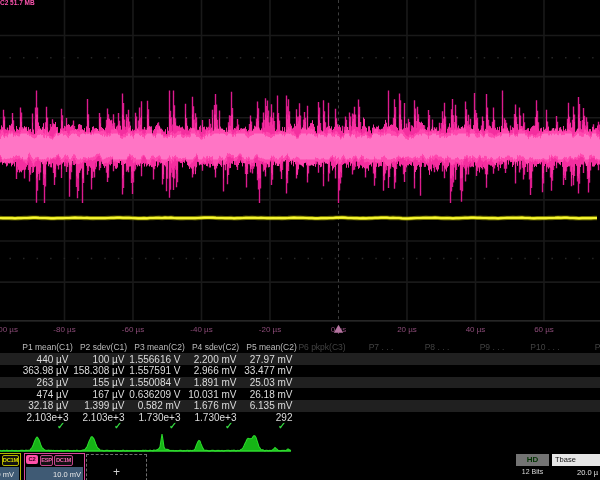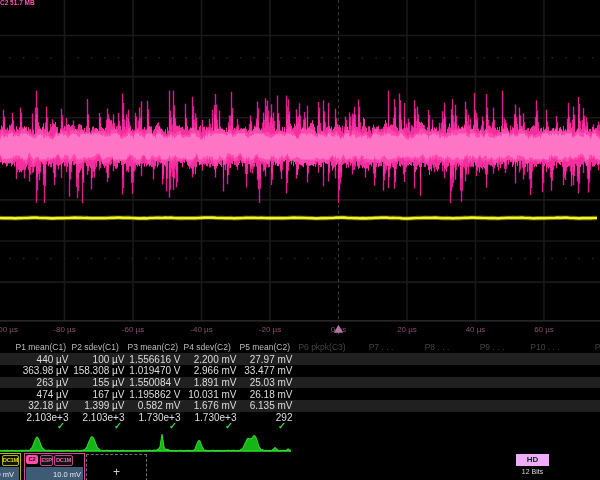--- a/index.html
+++ b/index.html
@@ -1,16 +1,16 @@
 <!DOCTYPE html>
 <html><head><meta charset="utf-8"><style>
 html,body{margin:0;padding:0;background:#000;}
 #scene{position:relative;width:600px;height:480px;background:#000;overflow:hidden;
   font-family:"Liberation Sans",sans-serif;}
-.th{position:absolute;font-size:8.5px;color:#bcbcbc;}
+.th{position:absolute;text-align:center;font-size:8.5px;color:#bcbcbc;}
 .thd{position:absolute;text-align:center;font-size:8.5px;color:#434343;}
 .tv{position:absolute;text-align:right;font-size:10px;color:#dcdcdc;}
 .chk{position:absolute;font-size:9.5px;font-weight:bold;color:#35dc42;}
 .badge{display:inline-block;font-size:5.8px;font-weight:bold;border-radius:2px;
   padding:0;line-height:9px;vertical-align:top;letter-spacing:-0.3px;text-align:center;
   box-sizing:border-box;}
 </style></head>
 <body>
 <div id="scene">
 <svg width="600" height="480" style="position:absolute;left:0;top:0">
@@ -85,31 +85,31 @@
 <div class="thd" style="left:460.0px;top:342.1px;width:64px">P9 . . .</div>
 <div class="thd" style="left:513.0px;top:342.1px;width:64px">P10 . . .</div>
 <div class="thd" style="left:568.0px;top:342.1px;width:64px">P1</div>
 <div class="tv" style="left:-1.5px;top:353.6px;width:70px">440 µV</div>
 <div class="tv" style="left:54.5px;top:353.6px;width:70px">100 µV</div>
 <div class="tv" style="left:110.5px;top:353.6px;width:70px">1.556616 V</div>
 <div class="tv" style="left:166.5px;top:353.6px;width:70px">2.200 mV</div>
 <div class="tv" style="left:222.5px;top:353.6px;width:70px">27.97 mV</div>
 <div class="tv" style="left:-1.5px;top:365.3px;width:70px">363.98 µV</div>
 <div class="tv" style="left:54.5px;top:365.3px;width:70px">158.308 µV</div>
-<div class="tv" style="left:110.5px;top:365.3px;width:70px">1.019470 V</div>
+<div class="tv" style="left:110.5px;top:365.3px;width:70px">1.557591 V</div>
 <div class="tv" style="left:166.5px;top:365.3px;width:70px">2.966 mV</div>
 <div class="tv" style="left:222.5px;top:365.3px;width:70px">33.477 mV</div>
 <div class="tv" style="left:-1.5px;top:377.0px;width:70px">263 µV</div>
 <div class="tv" style="left:54.5px;top:377.0px;width:70px">155 µV</div>
 <div class="tv" style="left:110.5px;top:377.0px;width:70px">1.550084 V</div>
 <div class="tv" style="left:166.5px;top:377.0px;width:70px">1.891 mV</div>
 <div class="tv" style="left:222.5px;top:377.0px;width:70px">25.03 mV</div>
 <div class="tv" style="left:-1.5px;top:388.7px;width:70px">474 µV</div>
 <div class="tv" style="left:54.5px;top:388.7px;width:70px">167 µV</div>
-<div class="tv" style="left:110.5px;top:388.7px;width:70px">1.195862 V</div>
+<div class="tv" style="left:110.5px;top:388.7px;width:70px">0.636209 V</div>
 <div class="tv" style="left:166.5px;top:388.7px;width:70px">10.031 mV</div>
 <div class="tv" style="left:222.5px;top:388.7px;width:70px">26.18 mV</div>
 <div class="tv" style="left:-1.5px;top:400.4px;width:70px">32.18 µV</div>
 <div class="tv" style="left:54.5px;top:400.4px;width:70px">1.399 µV</div>
 <div class="tv" style="left:110.5px;top:400.4px;width:70px">0.582 mV</div>
 <div class="tv" style="left:166.5px;top:400.4px;width:70px">1.676 mV</div>
 <div class="tv" style="left:222.5px;top:400.4px;width:70px">6.135 mV</div>
 <div class="tv" style="left:-1.5px;top:412.1px;width:70px">2.103e+3</div>
 <div class="tv" style="left:54.5px;top:412.1px;width:70px">2.103e+3</div>
 <div class="tv" style="left:110.5px;top:412.1px;width:70px">1.730e+3</div>
@@ -130,15 +130,19 @@
 <div style="position:absolute;left:24px;top:453px;width:59px;height:40px;border:1px solid #d8479a;background:#000">
   <div style="position:absolute;left:1px;top:1px"><span class="badge" style="width:12px;background:#ff50a8;color:#300018">C2</span><span class="badge" style="width:13px;border:1px solid #c04488;color:#ee62ac;background:#111;margin-left:2px">ESP</span><span class="badge" style="width:19px;border:1px solid #c04488;color:#ee62ac;background:#111;margin-left:1px">DC1M</span></div>
   <div style="position:absolute;left:1px;right:1px;top:13px;height:26px;background:#3f5a74">
     <div style="position:absolute;right:2px;top:2.5px;font-size:7.5px;color:#e8e8e8">10.0 mV</div>
   </div>
 </div>
 <div style="position:absolute;left:86px;top:454px;width:59px;height:30px;border:1px dashed #6e6e6e;background:#000">
   <div style="position:absolute;left:0;right:0;top:10px;text-align:center;font-size:12px;color:#cfcfcf">+</div>
 </div>
 <div style="position:absolute;left:516px;top:454px;width:33px;height:26px">
-  <div style="position:absolute;left:0;top:0;width:33px;height:12px;background:#f0abfc;color:#003300;font-size:8px;font-weight:bold;text-align:center;line-height:12px">HD</div>
+  <div style="position:absolute;left:0;top:0;width:33px;height:12px;background:#737373;color:#003300;font-size:8px;font-weight:bold;text-align:center;line-height:12px">HD</div>
   <div style="position:absolute;left:0;top:14px;width:33px;text-align:center;font-size:7px;color:#d8d8d8">12 Bits</div>
+</div>
+<div style="position:absolute;left:552px;top:454px;width:48px;height:26px">
+  <div style="position:absolute;left:0;top:0;width:48px;height:12px;background:#e6e6e6;color:#111;font-size:7.5px;padding-left:3px;line-height:12px">Tbase</div>
+  <div style="position:absolute;left:0;top:14px;width:46px;text-align:right;font-size:7.5px;color:#e0e0e0">20.0 µ</div>
 </div>
 </div>
 </body></html>

